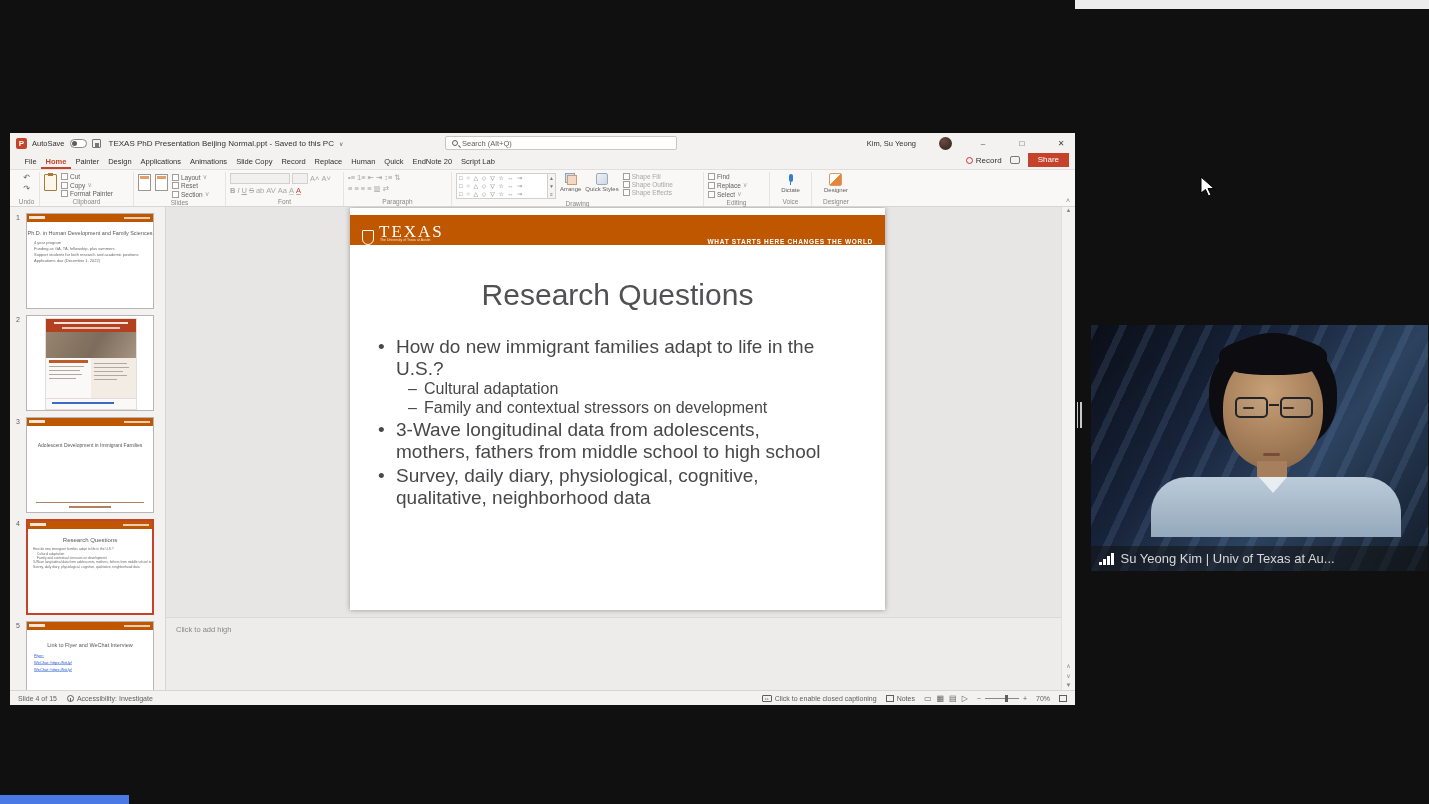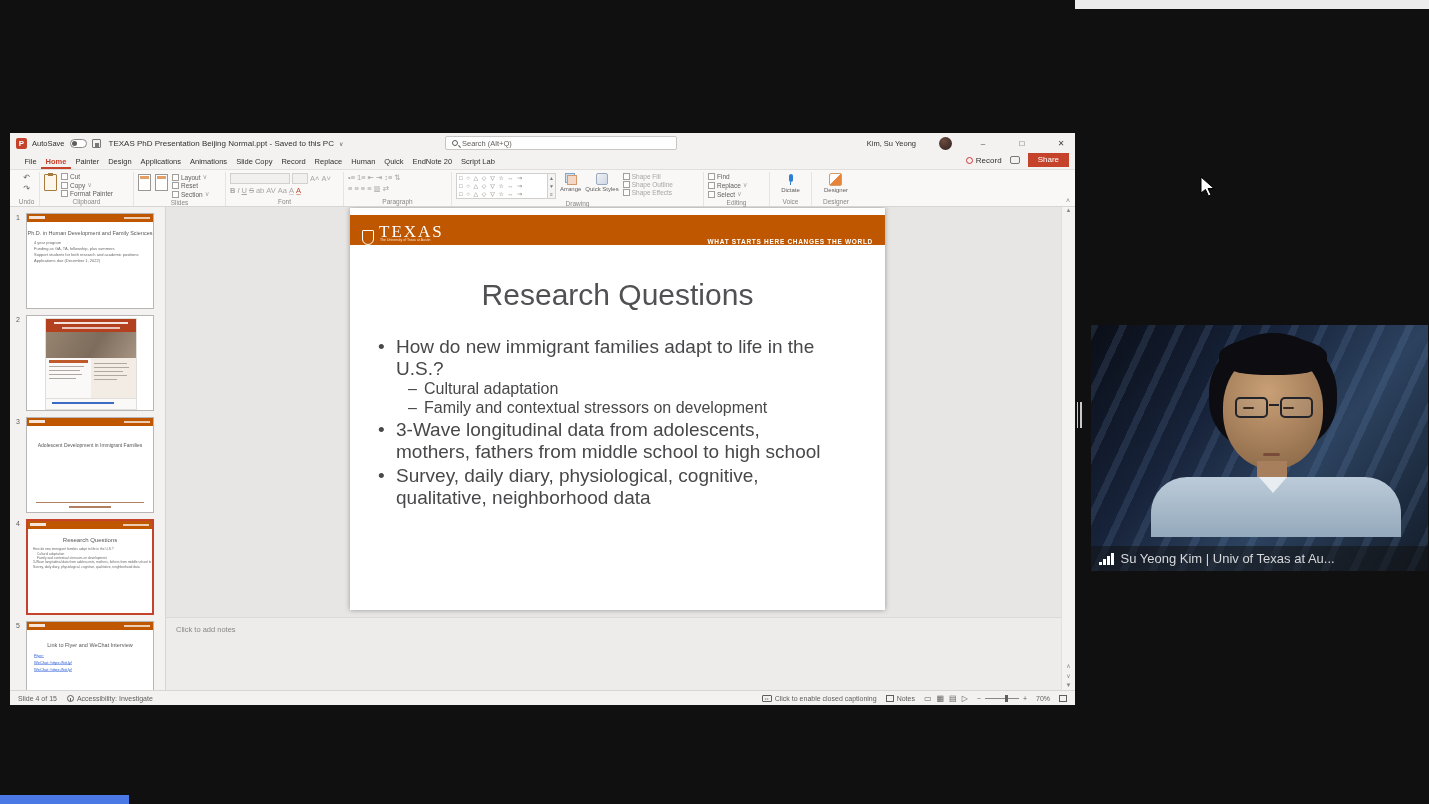--- a/index.html
+++ b/index.html
@@ -542,21 +542,21 @@
               <span class="mk">•</span>
               <span>3-Wave longitudinal data from adolescents, mothers, fathers from middle school to high school</span>
             </div>
           <div class="li l1">
               <span class="mk">•</span>
               <span>Survey, daily diary, physiological, cognitive, qualitative, neighborhood data</span>
             </div>
         </div>
       </div>
       <div id="notes-strip">
-        <span>Click to add notes</span>
+        <span>Click to add high</span>
       </div>
       <div id="vscroll">
         <div>▲</div>
         <div class="sb-bottom">
           <div>∧</div>
           <div>∨</div>
           <div>▼</div>
         </div>
       </div>
     </div>

